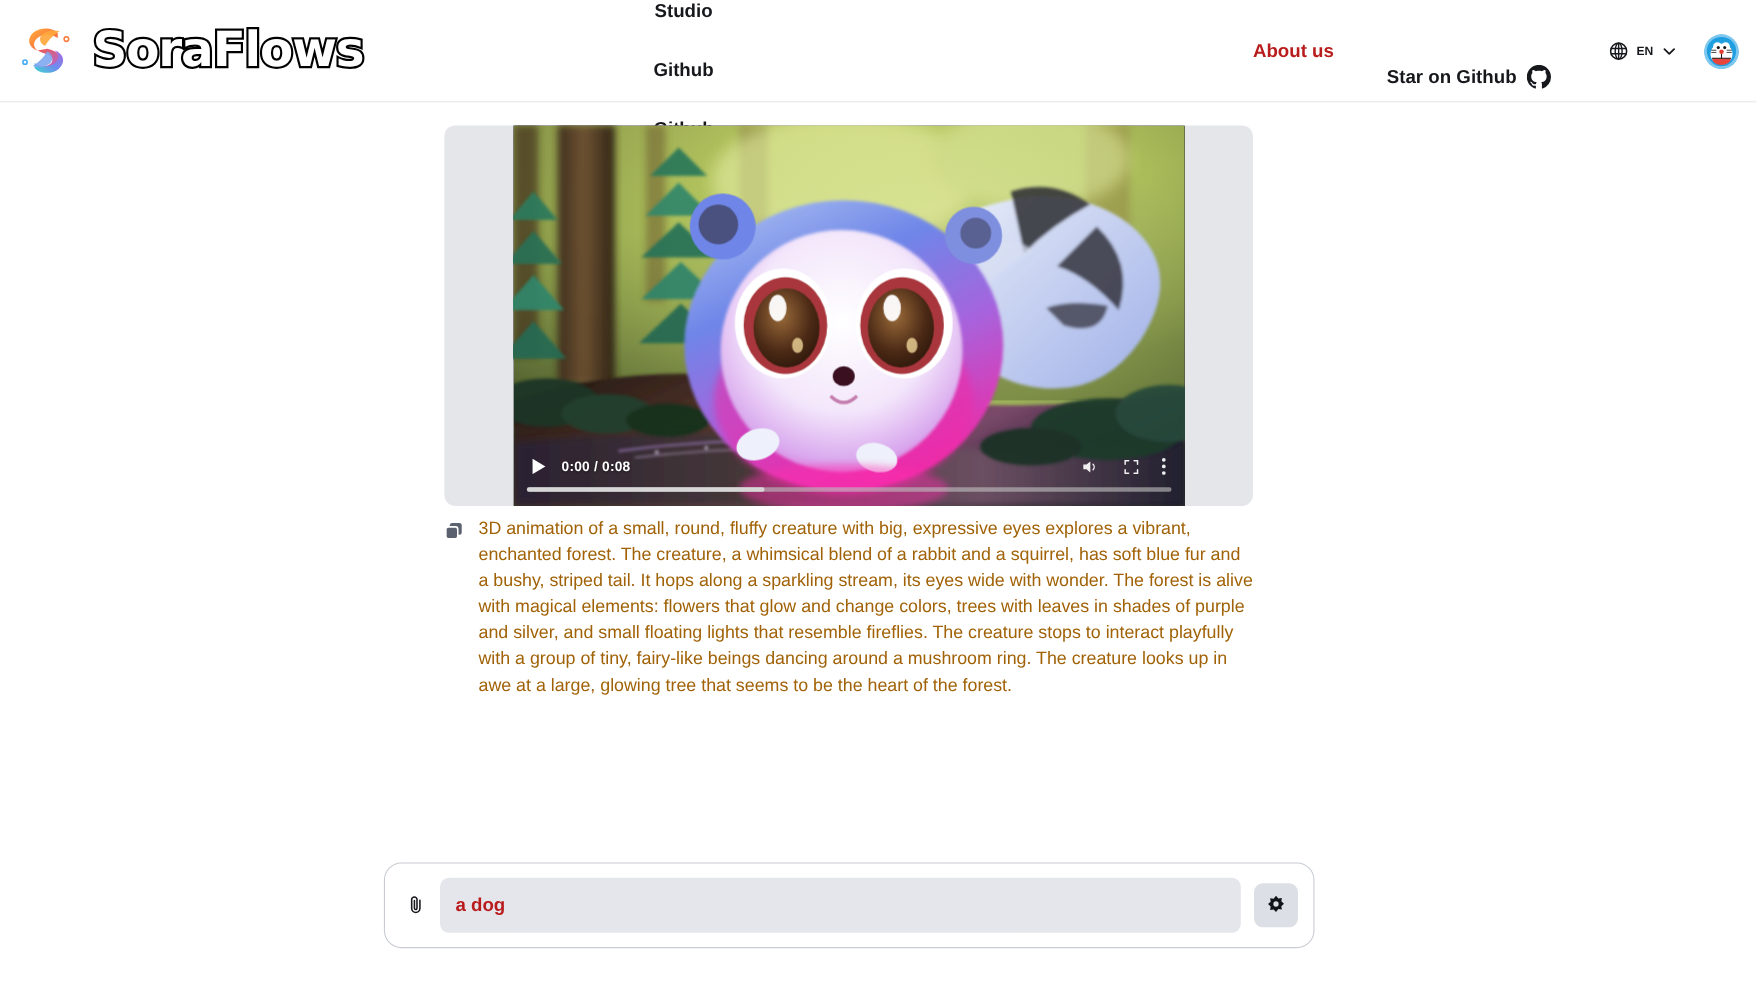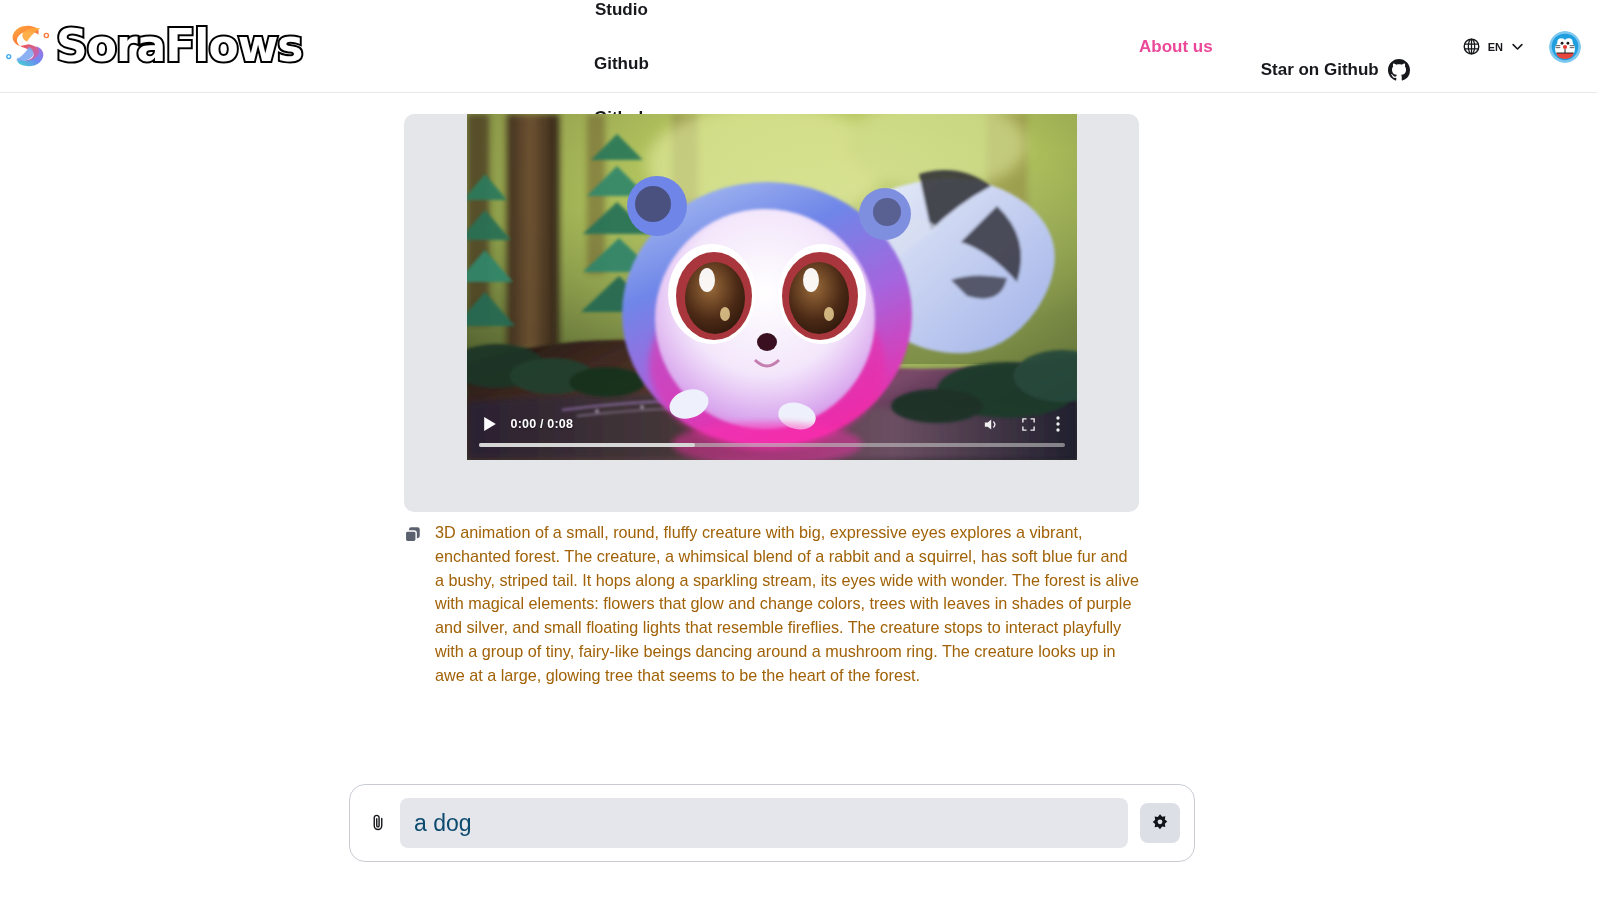--- a/index.html
+++ b/index.html
@@ -24,20 +24,22 @@
     width: 100%;
     border-bottom: 1px solid #e8e8ea;
     display: flex;
     align-items: center;
     background: #ffffff;
   }
 
   .brand {
     display: flex;
     align-items: center;
+    gap: 14px;
+    padding-left: 14px;
     flex: 0 0 auto;
   }
 
   .logo-mark {
     width: 56px;
     height: 56px;
     flex: 0 0 auto;
     display: block;
   }
 
@@ -80,21 +82,21 @@
     height: 93px;
     display: flex;
     align-items: center;
     gap: 0;
     padding-right: 16px;
   }
 
   .nav-about {
     font-size: 17px;
     font-weight: 700;
-    color: #ec4899;
+    color: #b91c1c;
     white-space: nowrap;
     cursor: pointer;
     margin-right: 48px;
   }
 
   .github-link {
     display: flex;
     align-items: center;
     gap: 9px;
     cursor: pointer;
@@ -140,21 +142,21 @@
 
   .result-block {
     position: absolute;
     left: 404px;
     top: 21px;
     width: 735px;
   }
 
   .video-shell {
     width: 735px;
-    height: 398px;
+    height: 346px;
     background: #e4e6ea;
     border-radius: 10px;
     overflow: hidden;
     position: relative;
     display: flex;
     justify-content: center;
   }
 
   .video-inner {
     position: relative;
@@ -296,24 +298,25 @@
     display: block;
   }
 
   .composer-input {
     flex: 1 1 auto;
     height: 50px;
     background: #e4e6ec;
     border: none;
     border-radius: 8px;
     padding: 0 14px;
-    font-size: 23px;
-    color: #0c4a6e;
+    font-size: 17px;
+    color: #b91c1c;
     font-family: "Liberation Sans", sans-serif;
     outline: none;
+    font-weight: bold;
   }
   .composer-input::placeholder { color: #8d939c; }
 
   .settings-btn {
     width: 40px;
     height: 40px;
     flex: 0 0 auto;
     background: #dcdfe5;
     border: none;
     border-radius: 8px;

